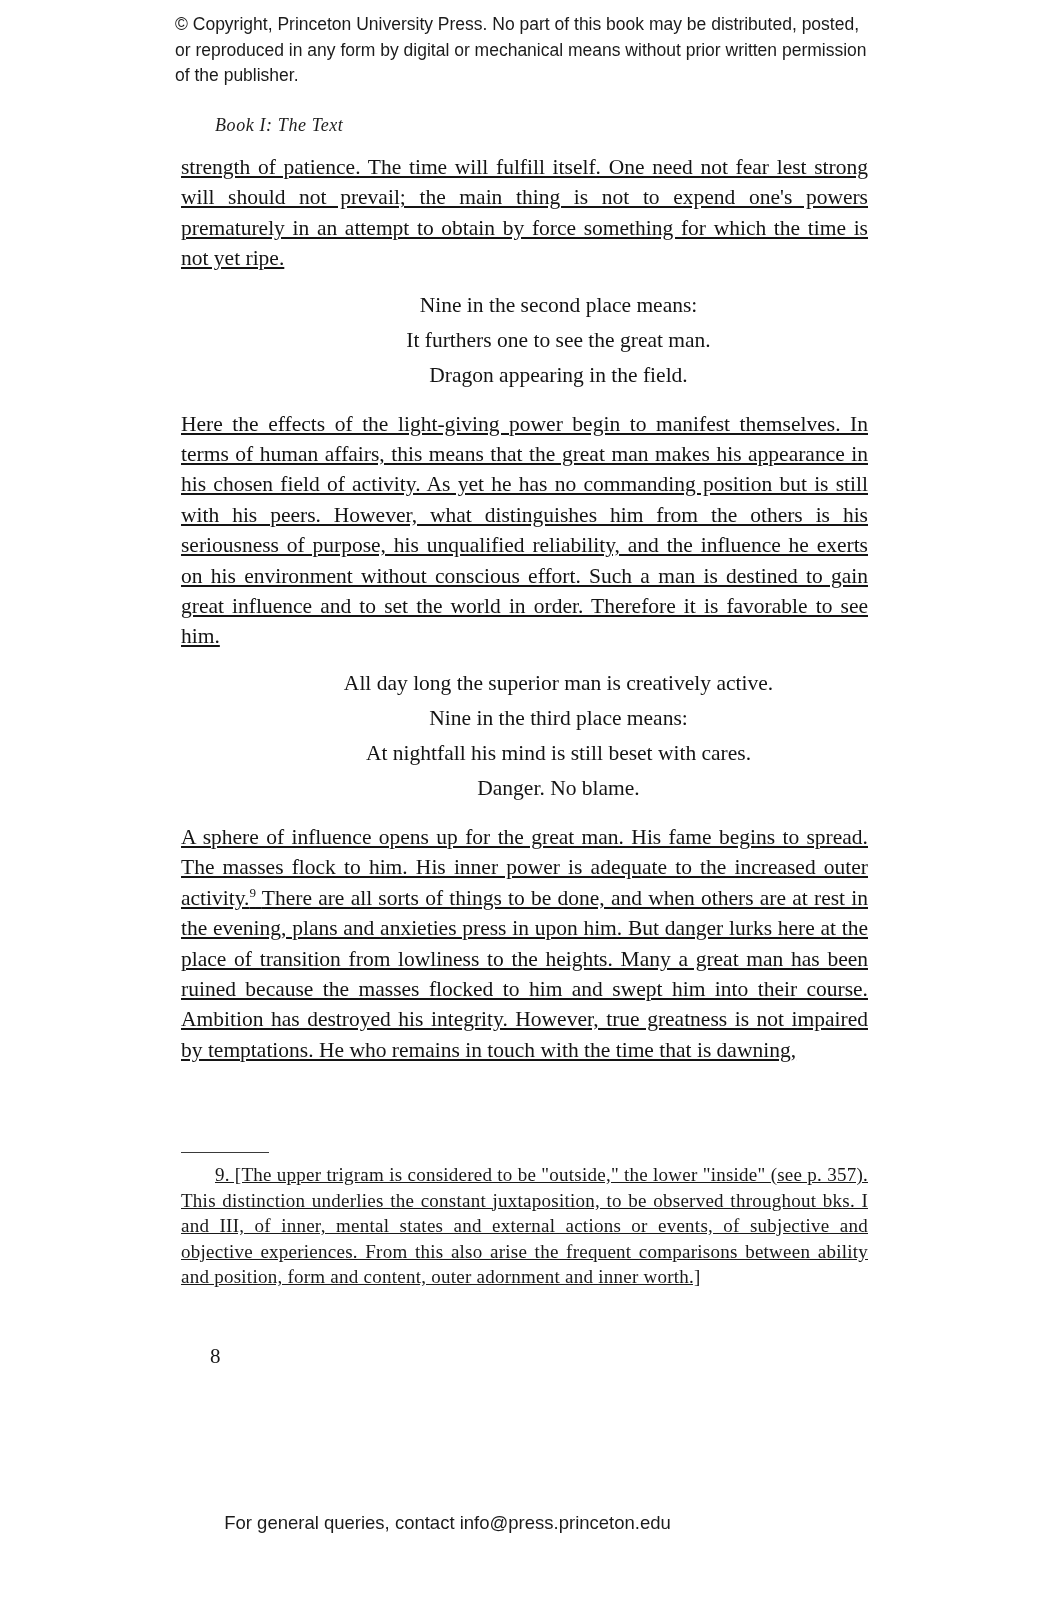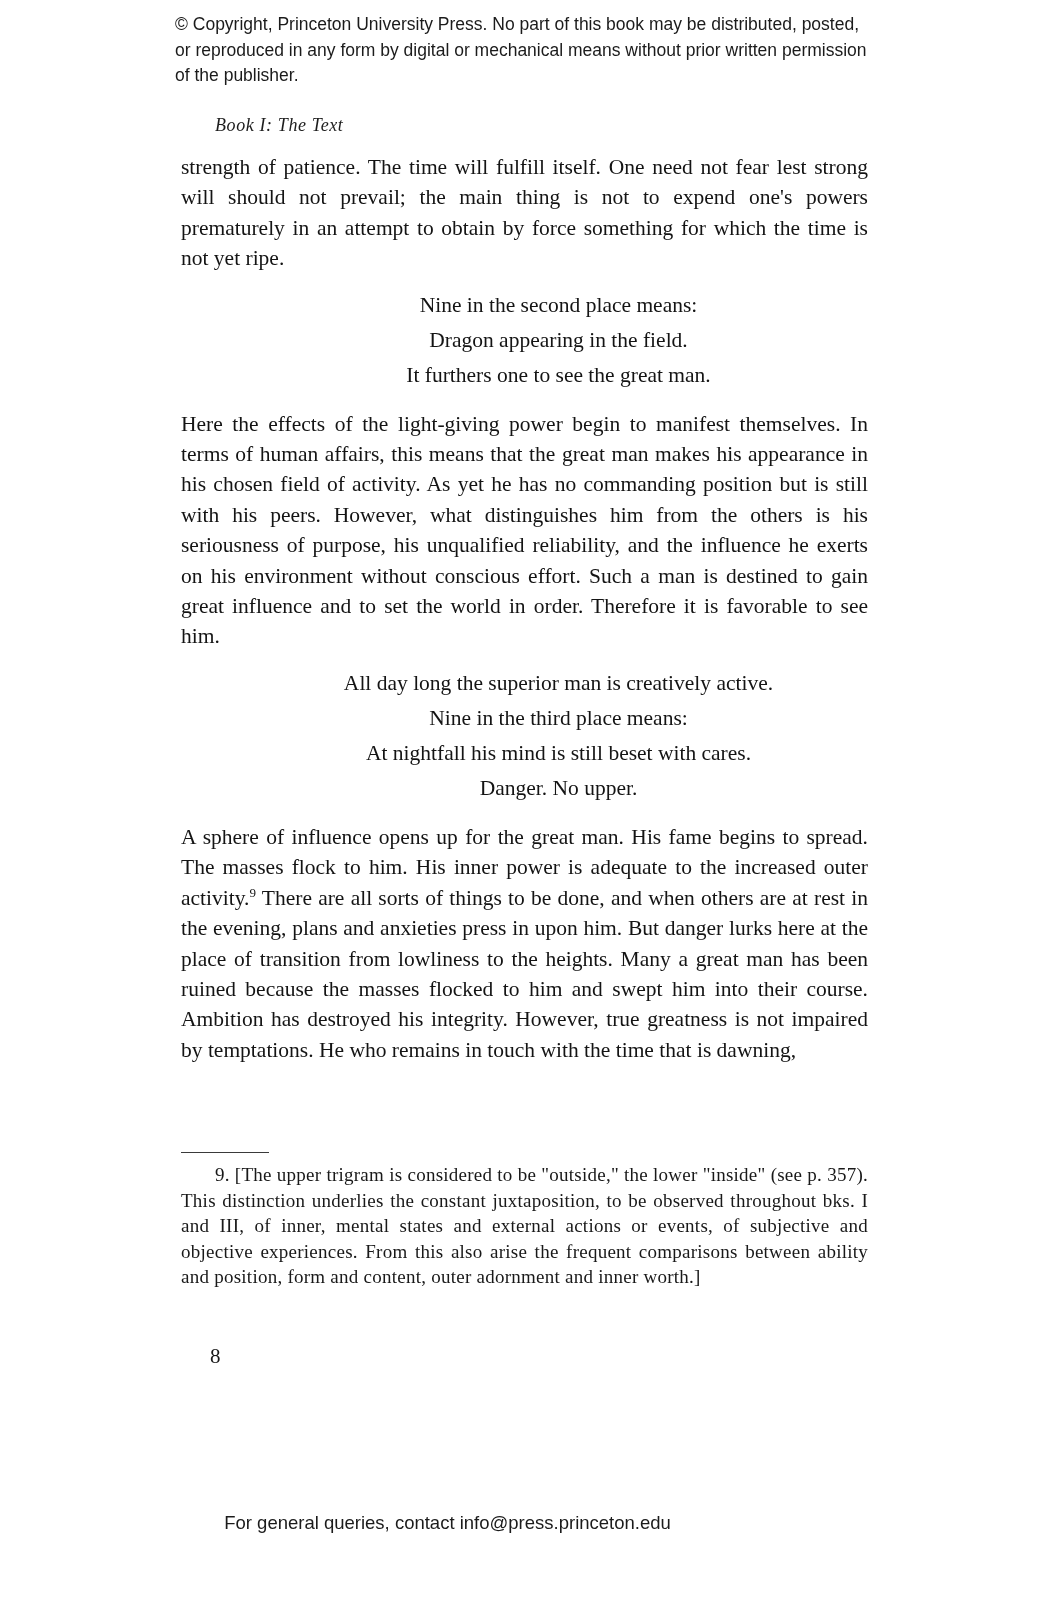--- a/index.html
+++ b/index.html
@@ -47,20 +47,21 @@
     left: 181px;
     top: 152px;
     width: 687px;
   }
   p {
     margin: 0;
     font-size: 21.5px;
     line-height: 30.4px;
     text-align: justify;
     color: #141414;
+    text-decoration: underline;
   }
   p.first {
     margin-bottom: 14px;
   }
   .verse {
     margin: 0 0 16px 0;
     padding-left: 68px;
     font-size: 21.5px;
     line-height: 35px;
     text-align: center;
@@ -122,31 +123,31 @@
   <div class="copyright">© Copyright, Princeton University Press. No part of this book may be distributed, posted, or reproduced in any form by digital or mechanical means without prior written permission of the publisher.</div>
 
   <div class="running-head">Book I: The Text</div>
 
   <div class="body-col">
 
     <p class="first">strength of patience. The time will fulfill itself. One need not fear lest strong will should not prevail; the main thing is not to expend one's powers prematurely in an attempt to obtain by force something for which the time is not yet ripe.</p>
 
     <div class="verse">
       <div>Nine in the second place means:</div>
+      <div>It furthers one to see the great man.</div>
       <div>Dragon appearing in the field.</div>
-      <div>It furthers one to see the great man.</div>
     </div>
 
     <p class="para">Here the effects of the light-giving power begin to manifest themselves. In terms of human affairs, this means that the great man makes his appearance in his chosen field of activity. As yet he has no commanding position but is still with his peers. However, what distinguishes him from the others is his seriousness of purpose, his unqualified reliability, and the influence he exerts on his environment without conscious effort. Such a man is destined to gain great influence and to set the world in order. Therefore it is favorable to see him.</p>
 
     <div class="verse">
       <div>All day long the superior man is creatively active.</div>
       <div>Nine in the third place means:</div>
       <div>At nightfall his mind is still beset with cares.</div>
-      <div>Danger. No upper.</div>
+      <div>Danger. No blame.</div>
     </div>
 
     <p class="para"><span>A sphere of influence opens up for the great man. His fame begins to spread. The masses flock to him. His inner power is adequate to the increased outer activity.</span><span class="sup">9</span> <span>There are all sorts of things to be done, and when others are at rest in the evening, plans and anxieties press in upon him. But danger lurks here at the place of transition from lowliness to the heights. Many a great man has been ruined because the masses flocked to him and swept him into their course. Ambition has destroyed his integrity. However, true greatness is not impaired by temptations. He who remains in touch with the time that is dawning,</span></p>
 
   </div>
 
   <div class="footnote-wrap">
     <div class="fn-rule"></div>
     <p class="footnote"><span class="indent"></span><span>9. [The upper trigram is considered to be "outside," the lower "inside" (see p. 357). This distinction underlies the constant juxtaposition, to be observed throughout bks. I and III, of inner, mental states and external actions or events, of subjective and objective experiences. From this also arise the frequent comparisons between ability and position, form and content, outer adornment and inner worth.]</span></p>
   </div>

